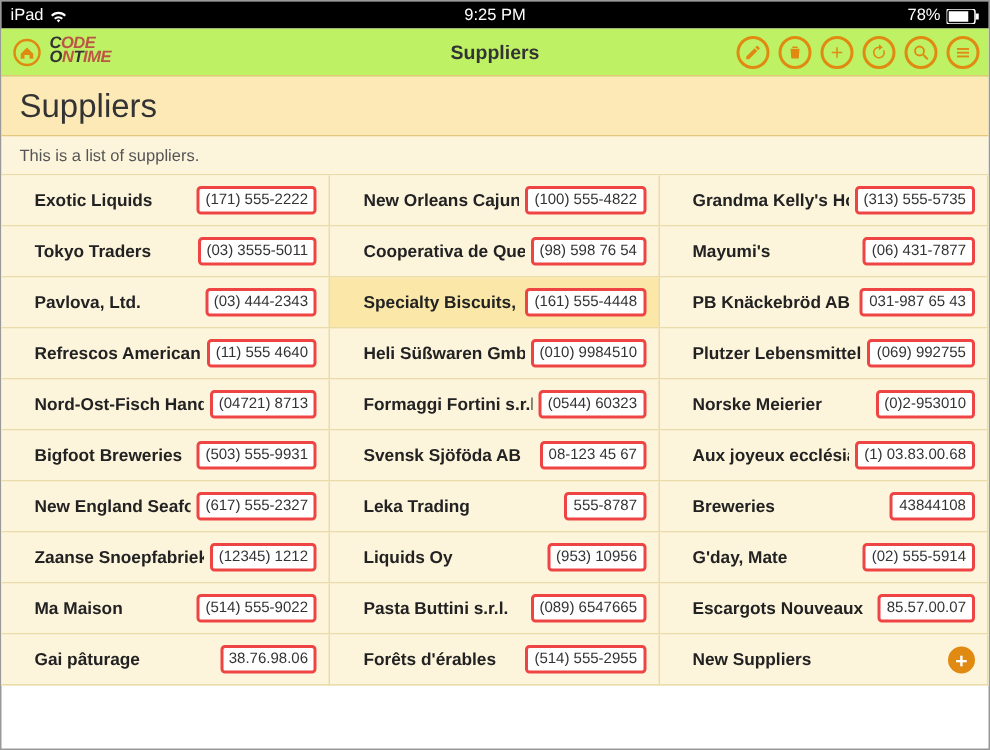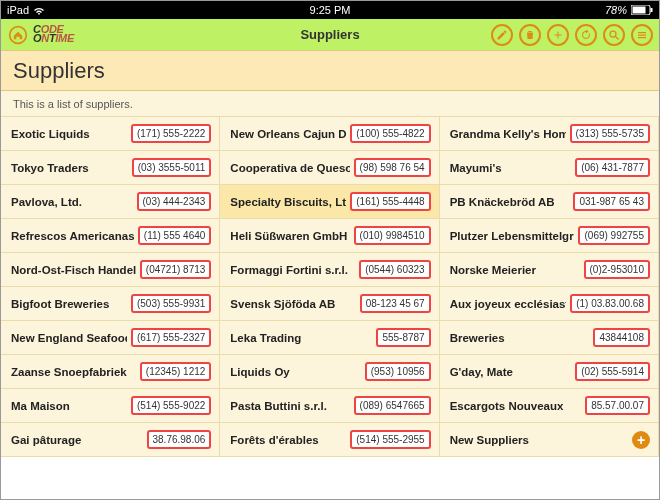--- a/index.html
+++ b/index.html
@@ -1,36 +1,36 @@
 <!DOCTYPE html>
 <html><head>
 <meta charset="utf-8">
 <style>
   * { box-sizing: border-box; margin: 0; padding: 0; }
   html, body { width: 660px; height: 500px; overflow: hidden; font-family: -apple-system, Helvetica, Arial, sans-serif; background: #e8e8e8; }
   .device { width: 660px; height: 500px; background: #fff; position: relative; border: 1px solid #999; }
   .statusbar { height: 18px; background: #000; color: #fff; display: flex; align-items: center; font-size: 11px; padding: 0 6px; position: relative; }
   .sb-left { display: flex; align-items: flex-end; gap: 4px; }
   .sb-center { position: absolute; left: 50%; transform: translateX(-50%); font-weight: 500; }
-  .sb-right { margin-left: auto; display: flex; align-items: center; gap: 4px; font-style: italic; }
+  .sb-right { margin-left: auto; display: flex; align-items: flex-end; gap: 4px; }
   .wifi-icon svg, .batt-icon svg { display: block; }
   .appbar { height: 32px; background: #bef264; display: flex; align-items: center; padding: 0 6px; position: relative; border-bottom: 1px solid #e0c97a; }
   .appbar-left { display: flex; align-items: center; gap: 4px; }
   .appbar-title { position: absolute; left: 50%; transform: translateX(-50%); font-size: 13px; font-weight: 700; color: #333; }
   .appbar-right { margin-left: auto; display: flex; align-items: center; gap: 6px; }
   .circle-btn { width: 22px; height: 22px; border-radius: 50%; border: 2px solid #e08a12; color: #e08a12; display: flex; align-items: center; justify-content: center; cursor: pointer; background: transparent; }
   .circle-btn svg { display: block; }
   .home-btn { width: 22px; height: 22px; display:flex; align-items:center; justify-content:center; cursor:pointer; }
   .logo { font-size: 11px; font-weight: 800; font-style: italic; line-height: 0.9; color: #b54; letter-spacing: -0.3px; }
   .logo .t { color:#333; }
   .page-title-bar { background: #fce9b6; height: 40px; display: flex; align-items: center; padding: 0 12px; border-bottom: 1px solid #e0c97a; }
   .page-title { font-size: 22px; font-weight: 500; color: #333; }
   .desc-bar { background: #fdf4dc; height: 26px; display: flex; align-items: center; padding: 0 12px; font-size: 11px; color: #555; border-bottom: 1px solid #eadca8; }
   .grid { display: grid; grid-template-columns: repeat(3, 1fr); background: #fdf4dc; }
-  .cell { height: 34px; display: flex; align-items: center; justify-content: center; padding: 0 8px 0 10px; border-right: 1px solid #eadca8; border-bottom: 1px solid #eadca8; cursor: pointer; background: #fdf4dc; overflow: hidden; }
+  .cell { height: 34px; display: flex; align-items: center; justify-content: center; padding: 0 8px 0 22px; border-right: 1px solid #eadca8; border-bottom: 1px solid #eadca8; cursor: pointer; background: #fdf4dc; overflow: hidden; }
   .cell.selected { background: #fbe8a8; }
   .cell-name { font-size: 11.5px; font-weight: 700; color: #222; white-space: nowrap; overflow: hidden; text-overflow: clip; flex: 1; min-width: 0; }
   .cell-phone { font-size: 10px; color: #333; background: #fff; border: 2px solid #ef4444; border-radius: 3px; padding: 2px 4px; white-space: nowrap; margin-left: 4px; flex-shrink: 0; }
   .cell.newrow .cell-name { font-weight: 700; }
   .add-icon { width: 18px; height: 18px; border-radius: 50%; background: #e08a12; color: #fff; display: flex; align-items: center; justify-content: center; font-size: 14px; font-weight: 900; flex-shrink:0; }
 </style>
 </head>
 <body>
 
 <div class="device">

